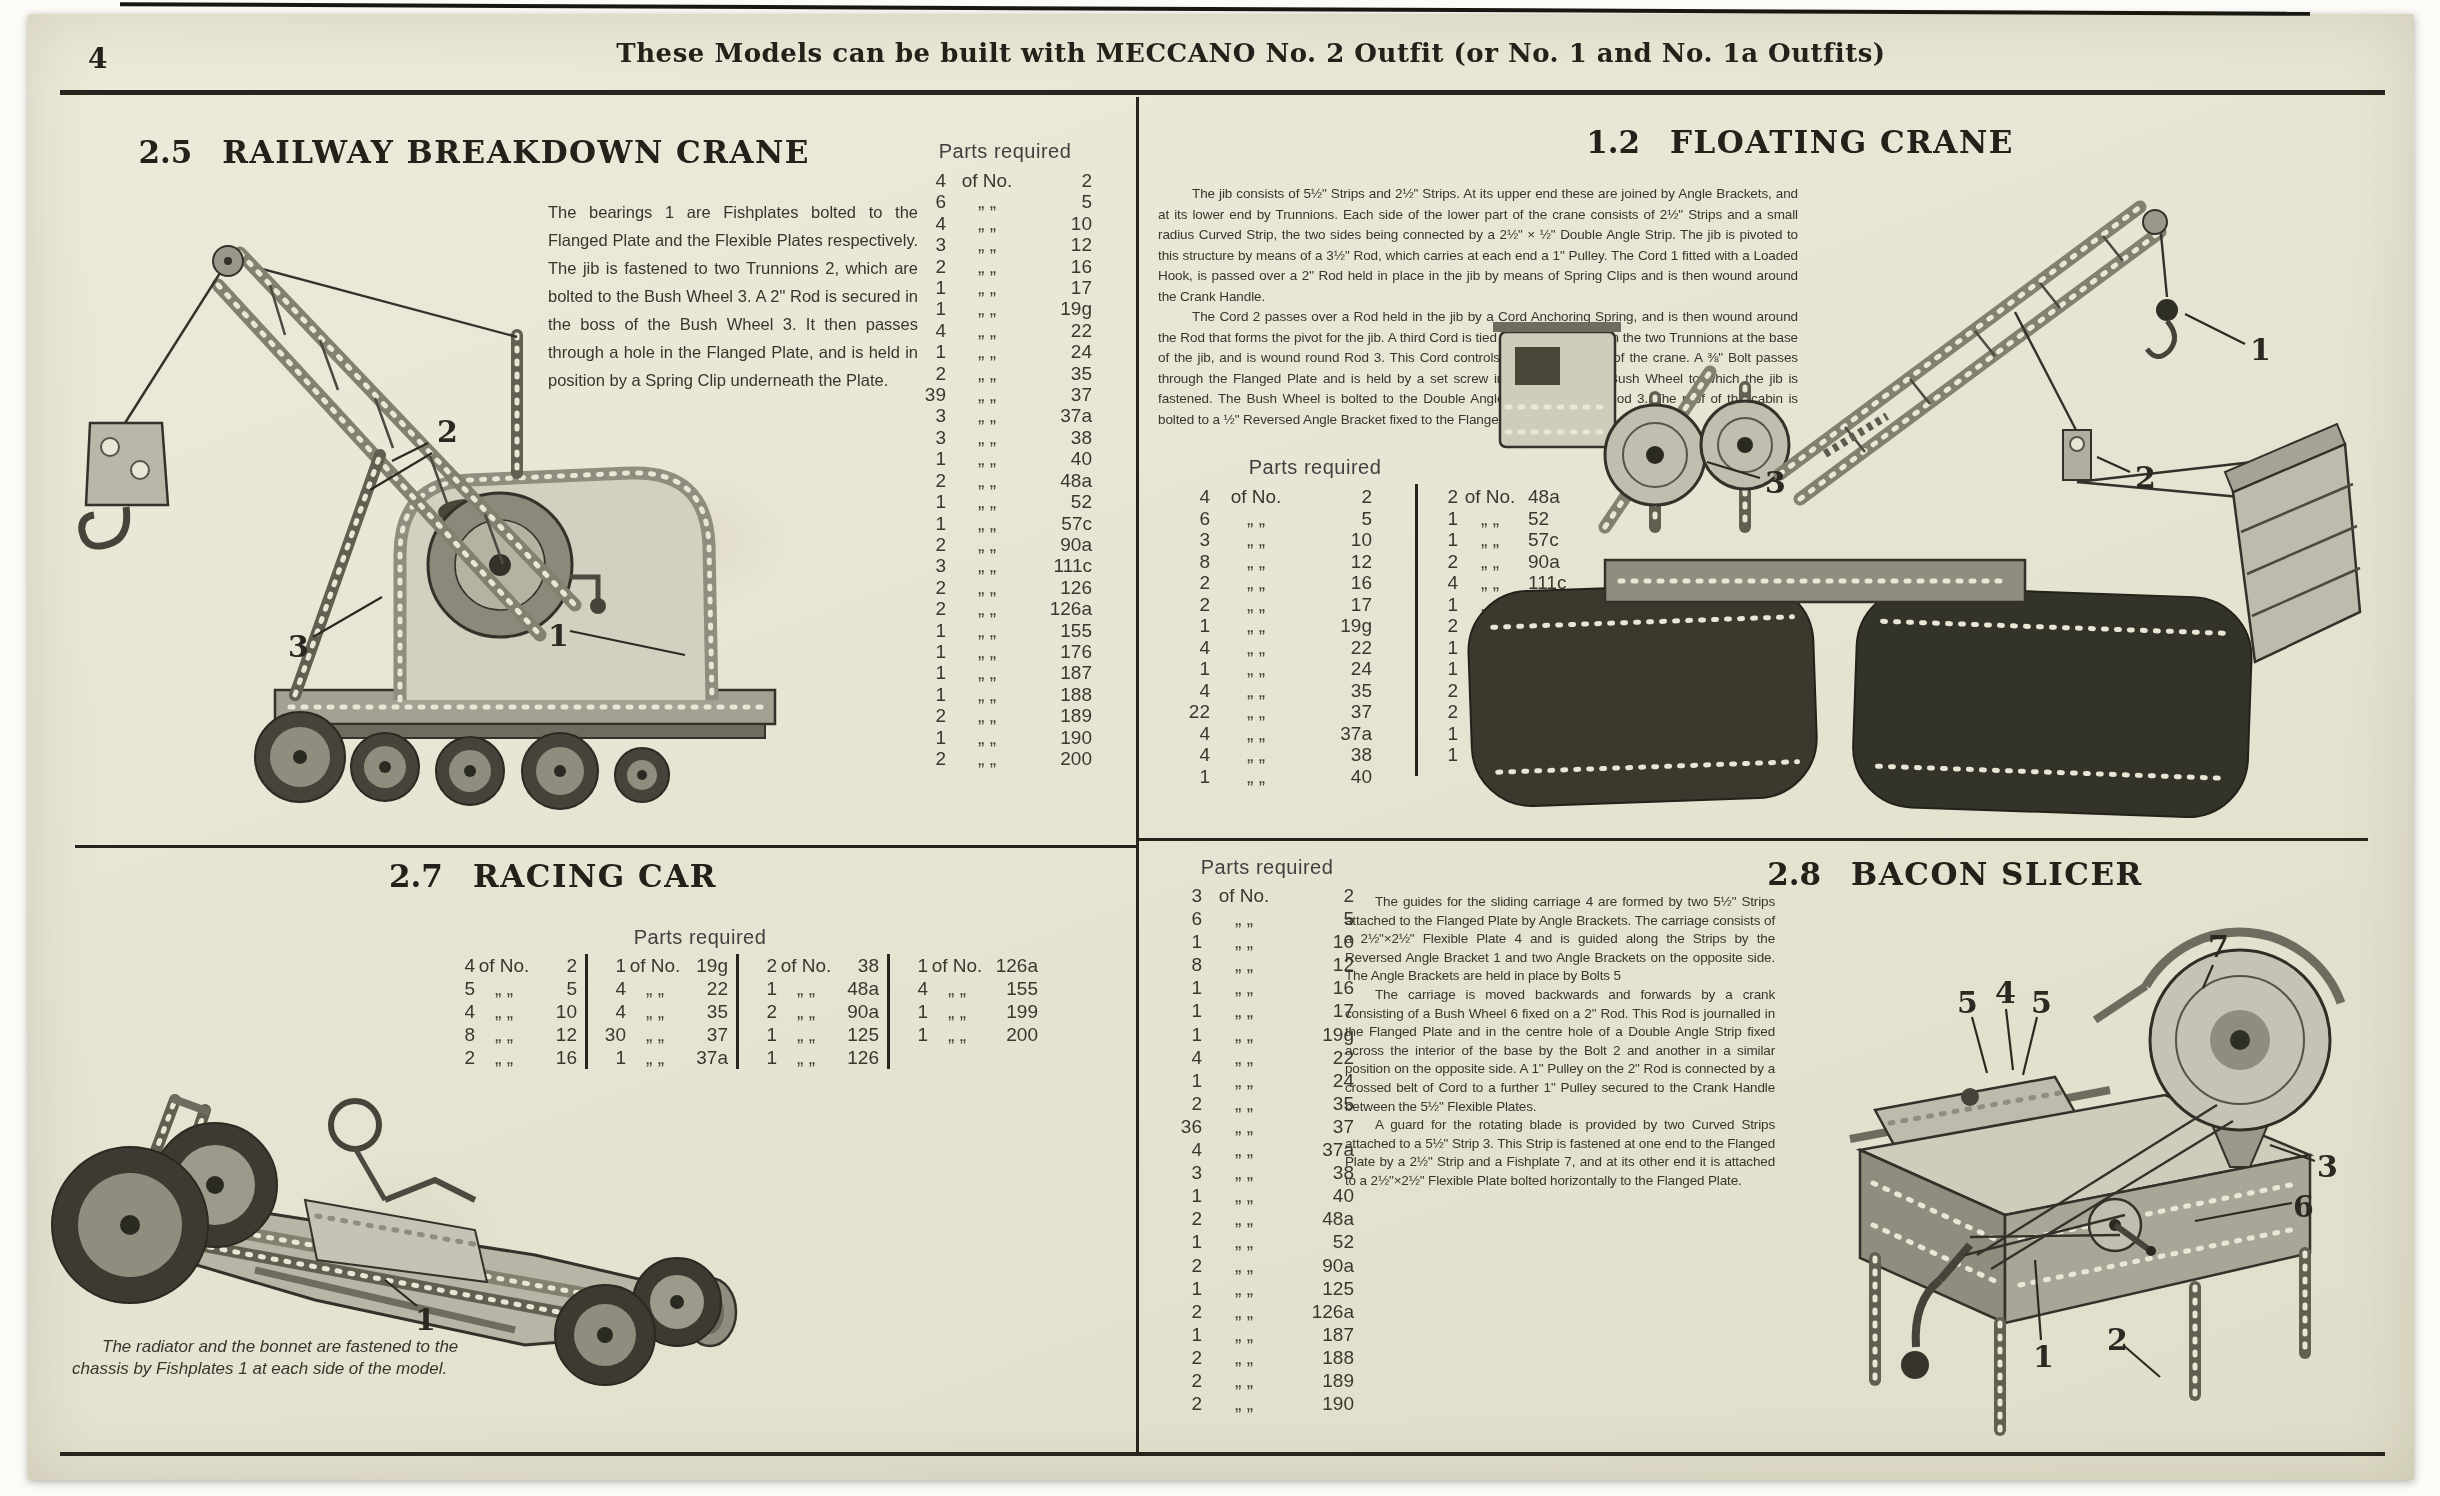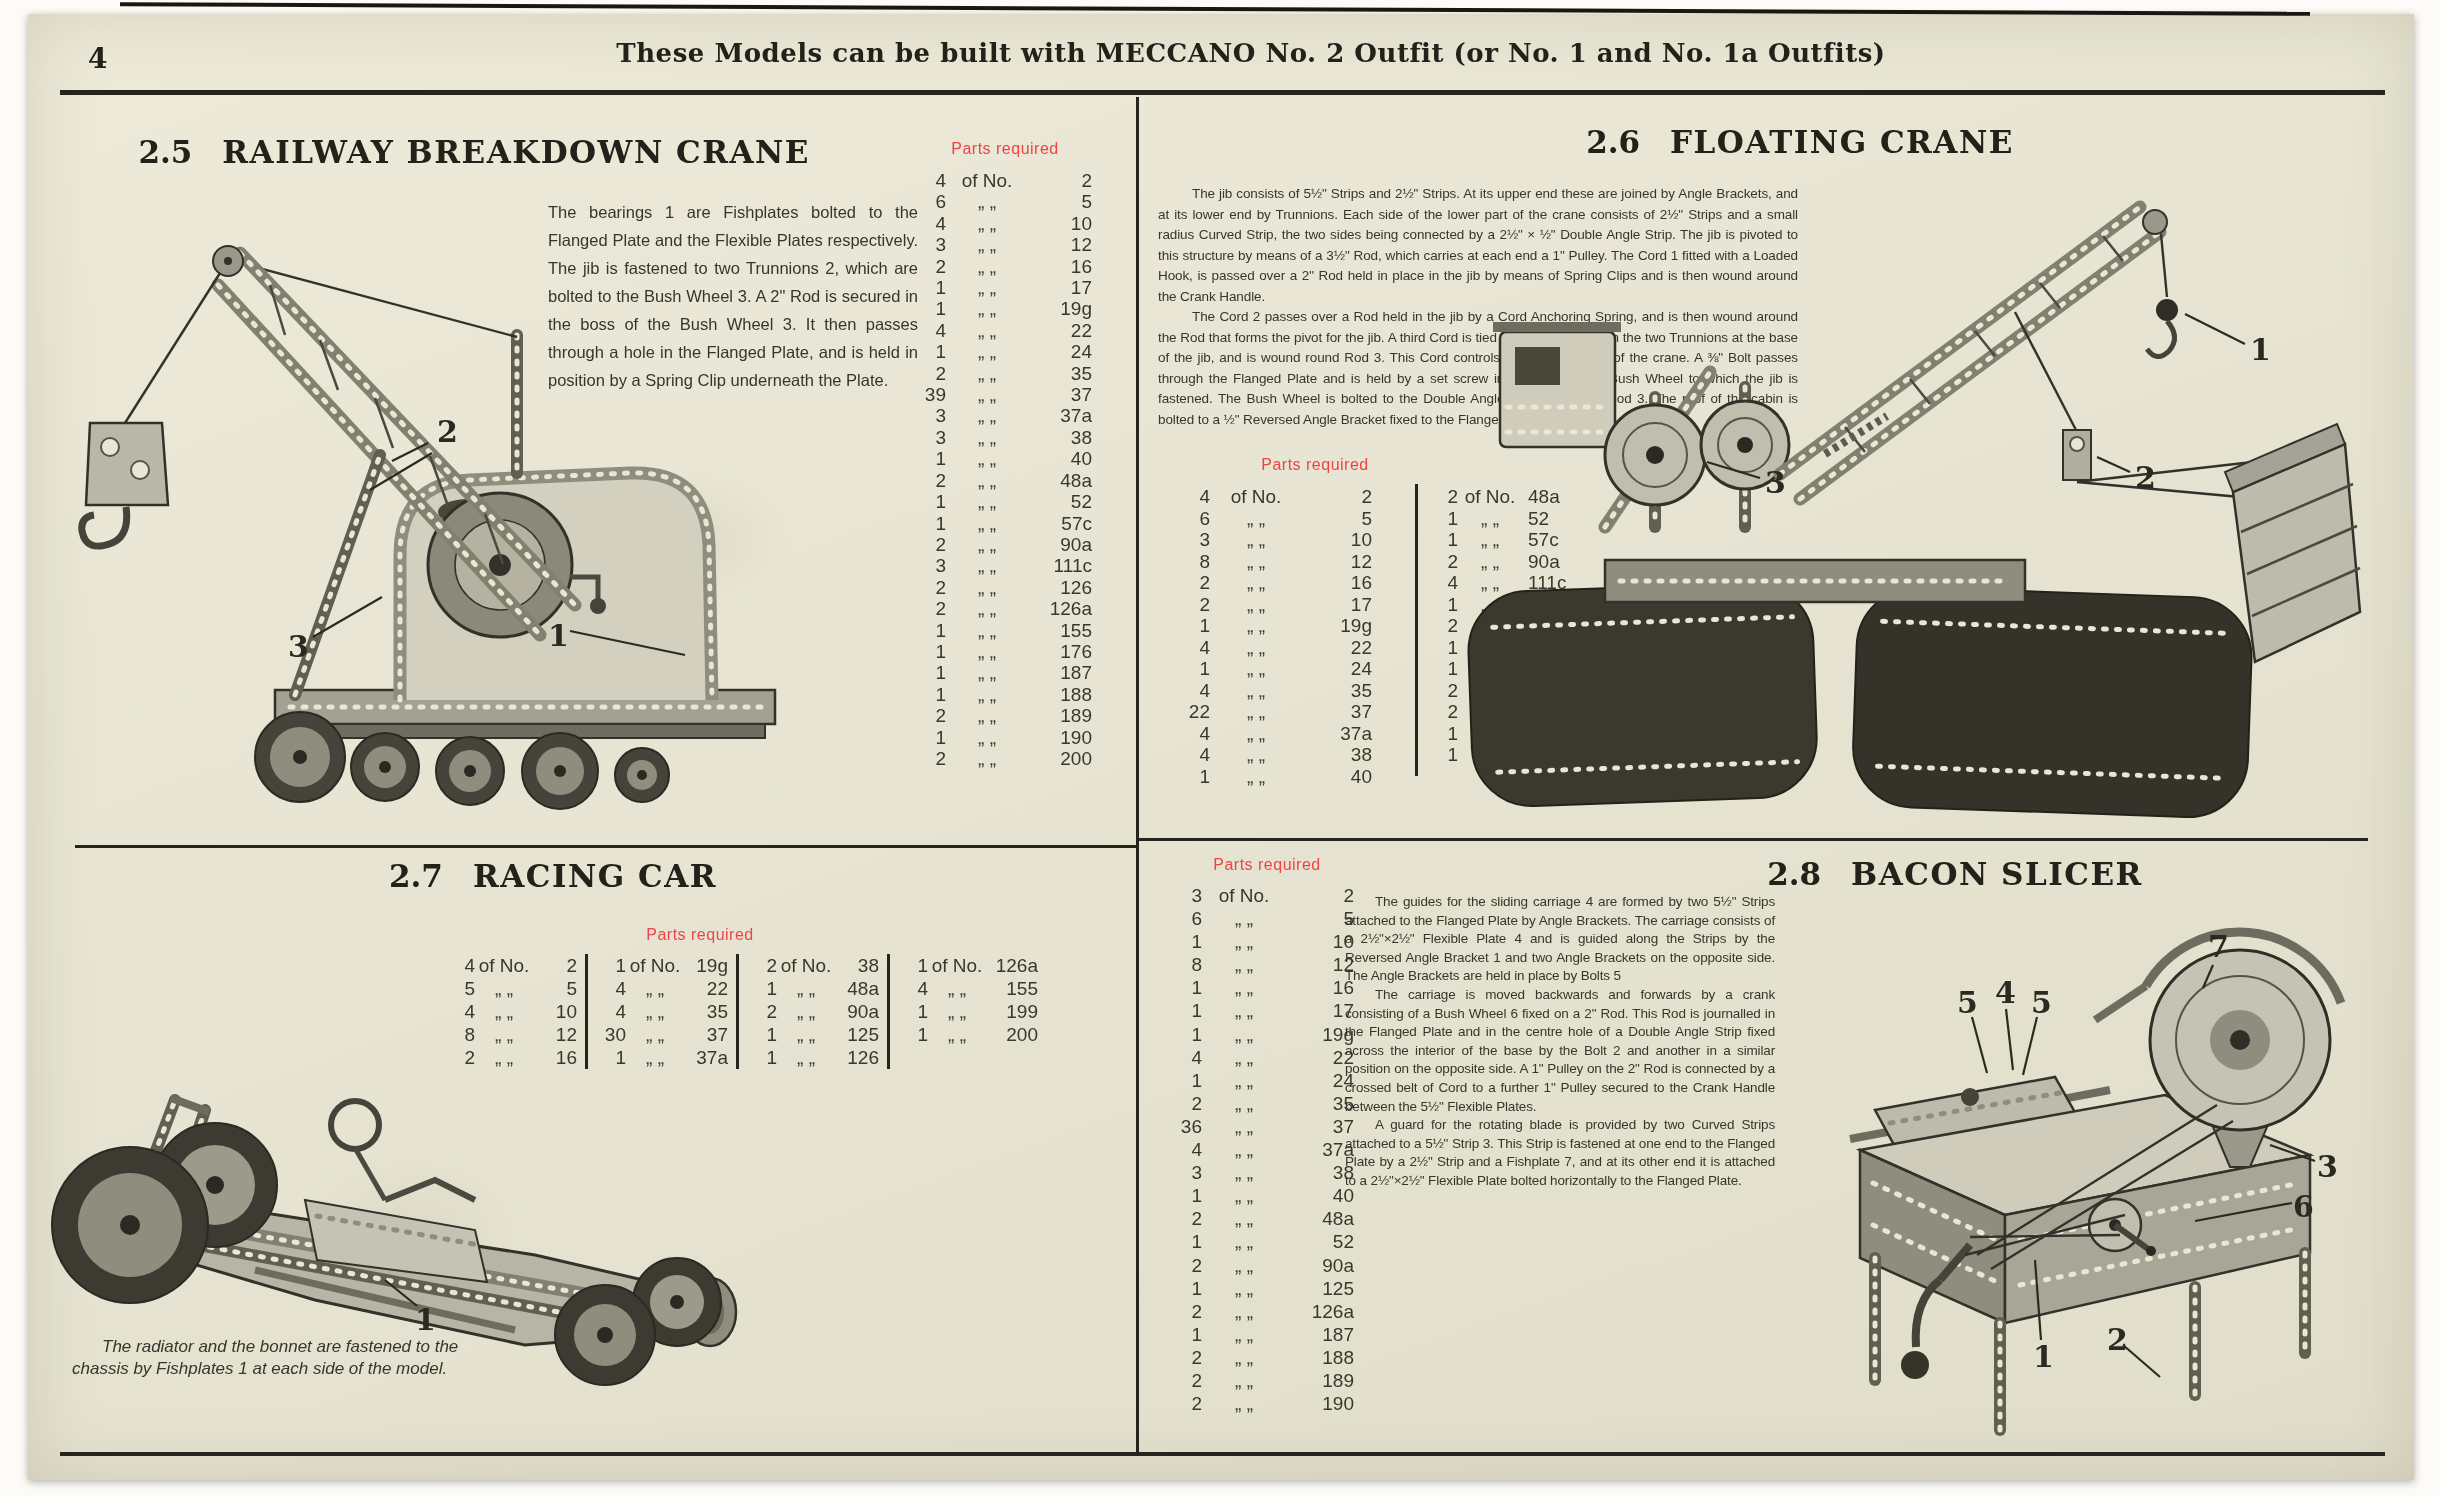--- a/index.html
+++ b/index.html
@@ -25,21 +25,21 @@
   .secHead .num{margin-right:30px;letter-spacing:0;}
 
   .bodytext{color:#38362c;}
   .desc25{font-size:16.5px;line-height:28px;width:370px;text-align:justify;}
   .paras26 p{font-size:13.5px;line-height:20.5px;margin:0;text-align:justify;text-indent:34px;
              letter-spacing:-.1px;}
   .paras28 p{font-size:13.5px;line-height:18.6px;margin:0;text-align:justify;text-indent:30px;
              letter-spacing:-.15px;}
   .caption27{font-size:17px;line-height:21.5px;width:392px;text-indent:30px;}
 
-  .partsTitle{font-size:16px;color:#ef4444;text-align:center;letter-spacing:.5px;}
+  .partsTitle{font-size:20px;color:#404040;text-align:center;letter-spacing:.5px;}
   .prow{display:flex;color:#3a382e;}
   .pq{text-align:right;}
   .pm{text-align:center;}
   .pn{text-align:right;}
   .pl25 .prow{font-size:19px;line-height:21.4px;}
   .pl25 .pq{width:44px;} .pl25 .pm{width:82px;} .pl25 .pn{width:64px;}
   .pl26 .prow{font-size:19px;line-height:21.5px;}
   .pl26L .pq{width:44px;} .pl26L .pm{width:92px;} .pl26L .pn{width:70px;}
   .pl26R .pq{width:26px;} .pl26R .pm{width:64px;} .pl26R .pn{width:62px;text-align:left;padding-left:6px;}
   .t27{display:flex;align-items:stretch;}
@@ -294,21 +294,21 @@
       <text x="367" y="277" class="callout">2</text>
       <line x1="243" y1="472" x2="312" y2="432" class="leader"></line>
       <text x="218" y="492" class="callout">3</text>
       <line x1="500" y1="466" x2="615" y2="490" class="leader"></line>
       <text x="478" y="481" class="callout">1</text>
     </svg>
   </section>
 
   <section>
     <div class="abs secHead" style="left:1430px;top:124px;width:740px;">
-      <span class="num">2.6</span><span>FLOATING CRANE</span>
+      <span class="num">1.2</span><span>FLOATING CRANE</span>
     </div>
 
     <div class="abs bodytext paras26" style="left:1158px;top:184px;width:640px;">
 
     <p>The jib consists of 5½" Strips and 2½" Strips.  At its upper end these are joined by Angle Brackets, and at its lower end by Trunnions.  Each side of the lower part of the crane consists of 2½" Strips and a small radius Curved Strip, the two sides being connected by a 2½" × ½" Double Angle Strip.  The jib is pivoted to this structure by means of a 3½" Rod, which carries at each end a 1" Pulley.  The Cord 1 fitted with a Loaded Hook, is passed over a 2" Rod held in place in the jib by means of Spring Clips and is then wound around the Crank Handle.</p>
         <p>The Cord 2 passes over a Rod held in the jib by a Cord Anchoring Spring, and is then wound around the Rod that forms the pivot for the jib.  A third Cord is tied to a Bolt fastened in the two Trunnions at the base of the jib, and is wound round Rod 3.  This Cord controls the luffing motion of the crane.  A ⅜" Bolt passes through the Flanged Plate and is held by a set screw in the boss of the Bush Wheel to which the jib is fastened.  The Bush Wheel is bolted to the Double Angle Strip below the Rod 3.  The roof of the cabin is bolted to a ½" Reversed Angle Bracket fixed to the Flanged Plate.</p>
       </div>
 
     <div class="abs partsTitle" style="left:1190px;top:456px;width:250px;">Parts required</div>
     <div class="abs pl26 pl26L" style="left:1166px;top:486px;">

